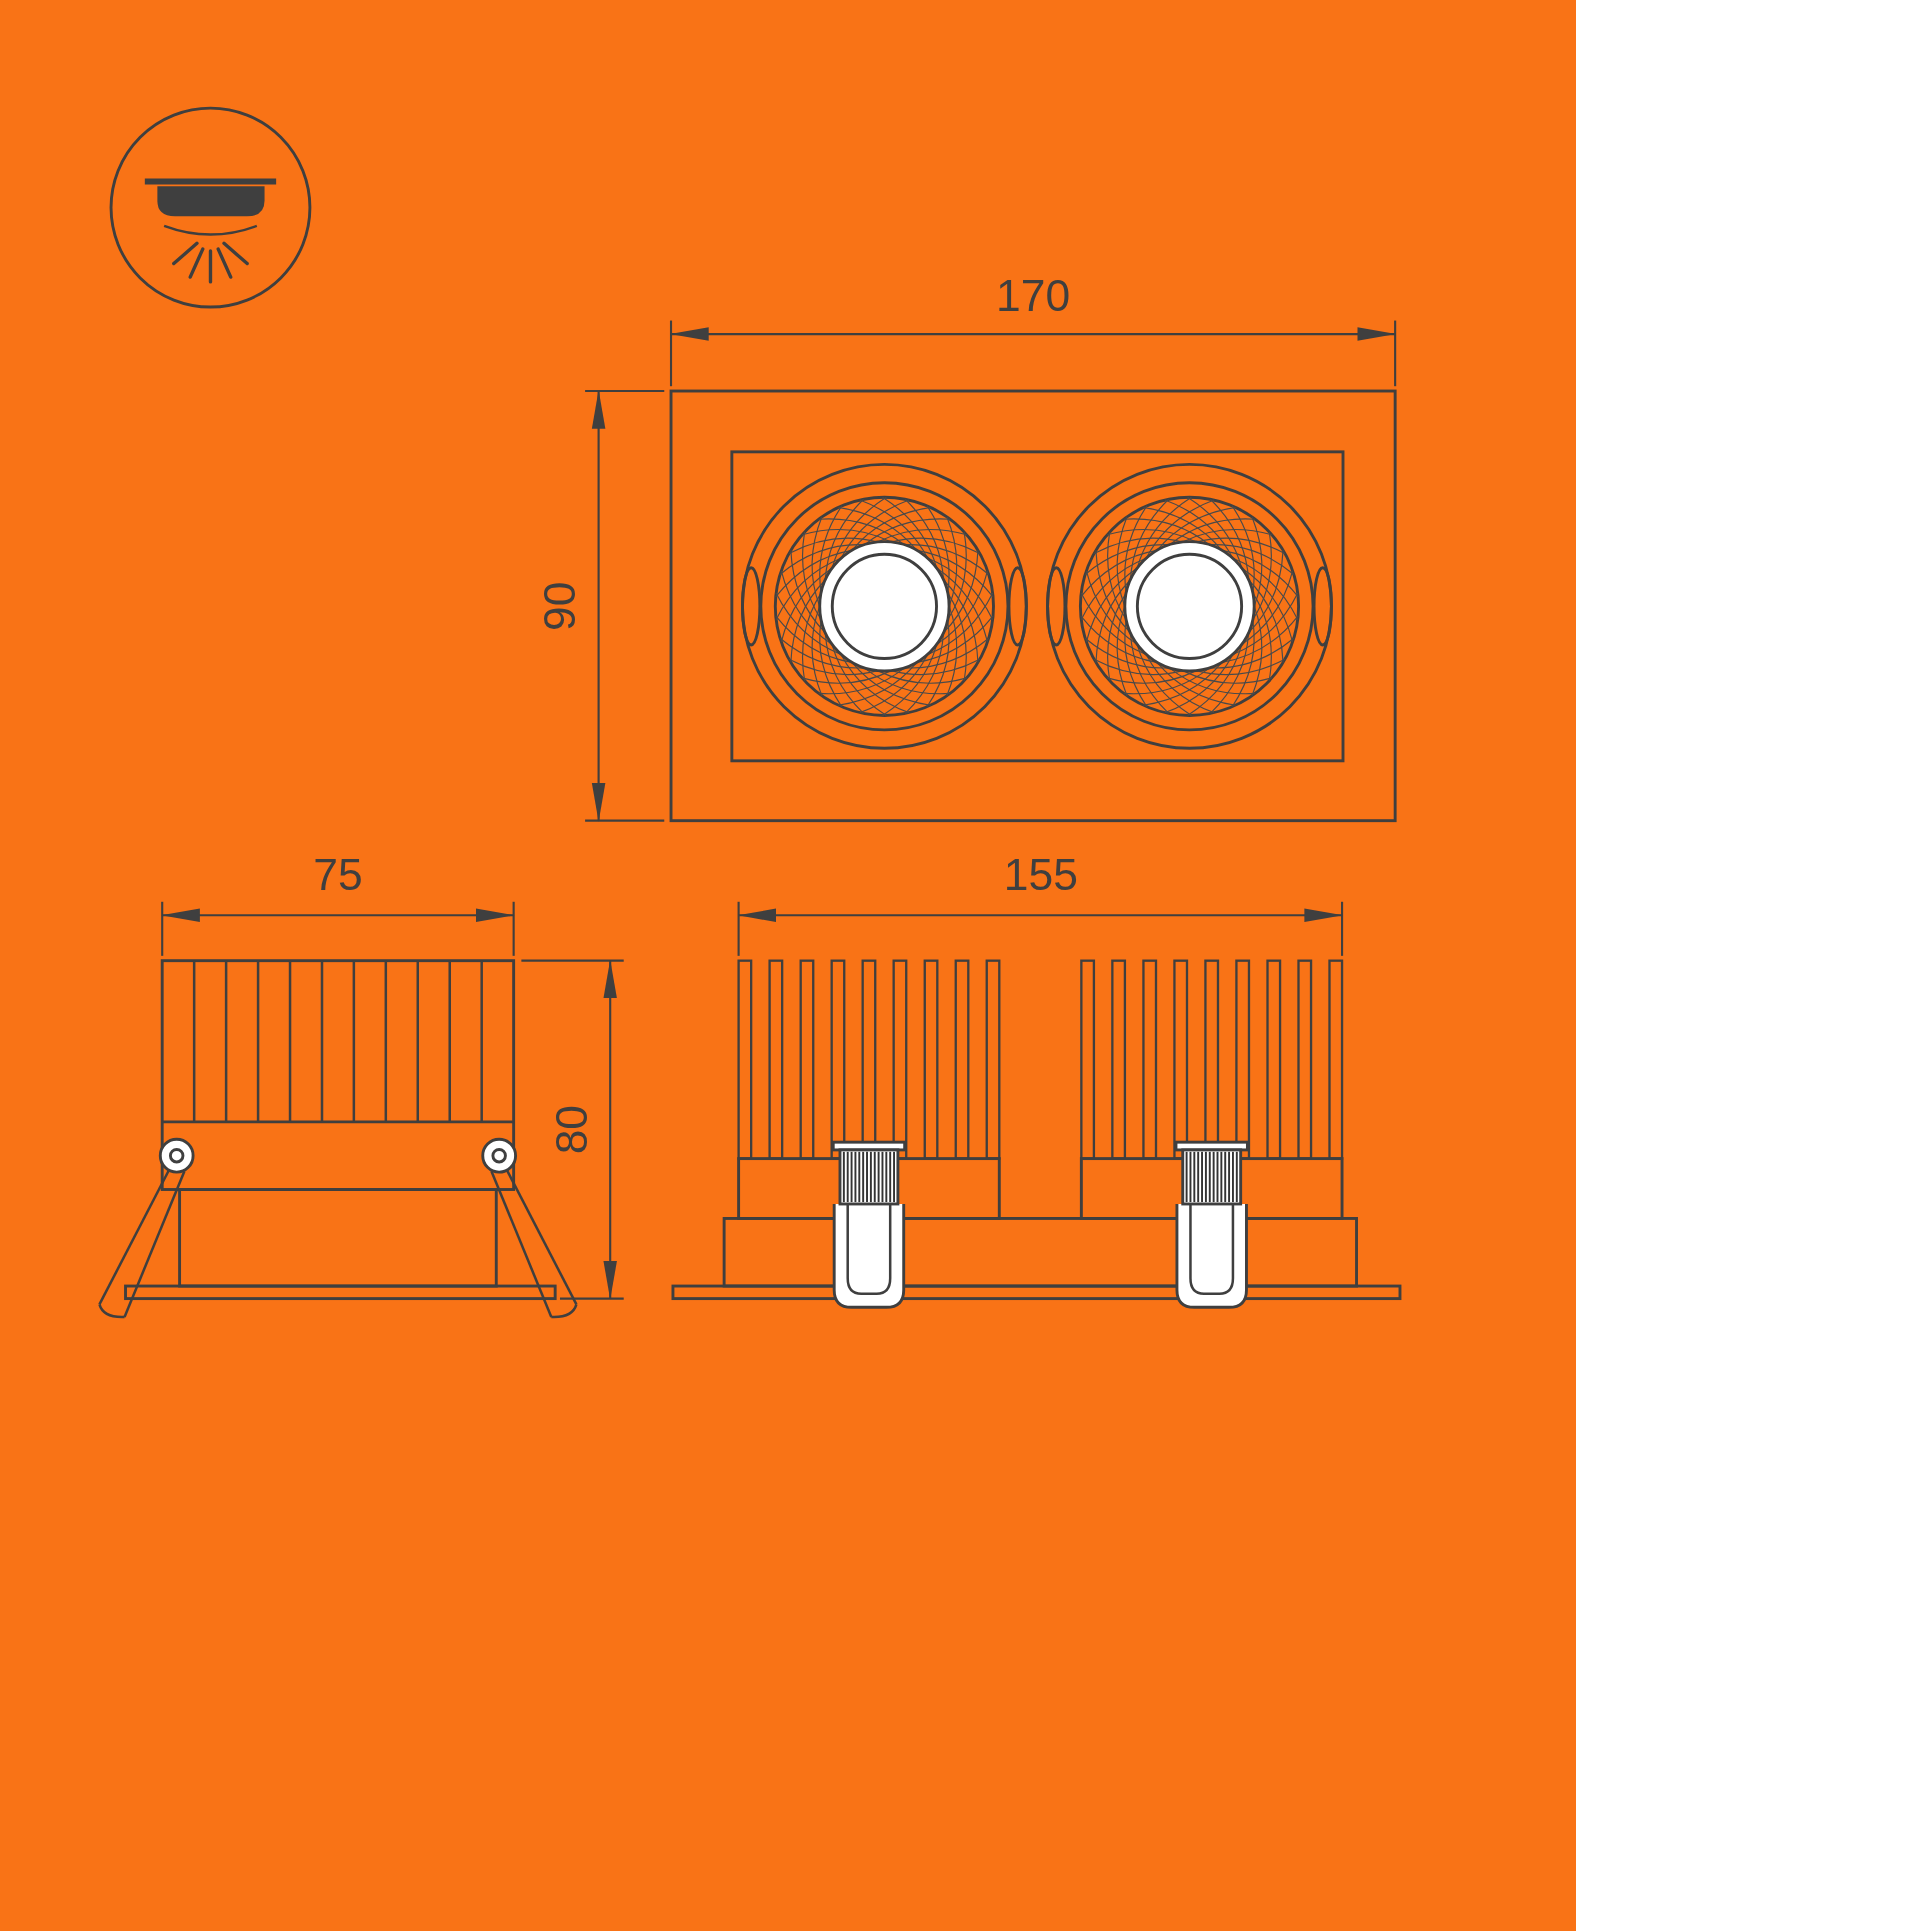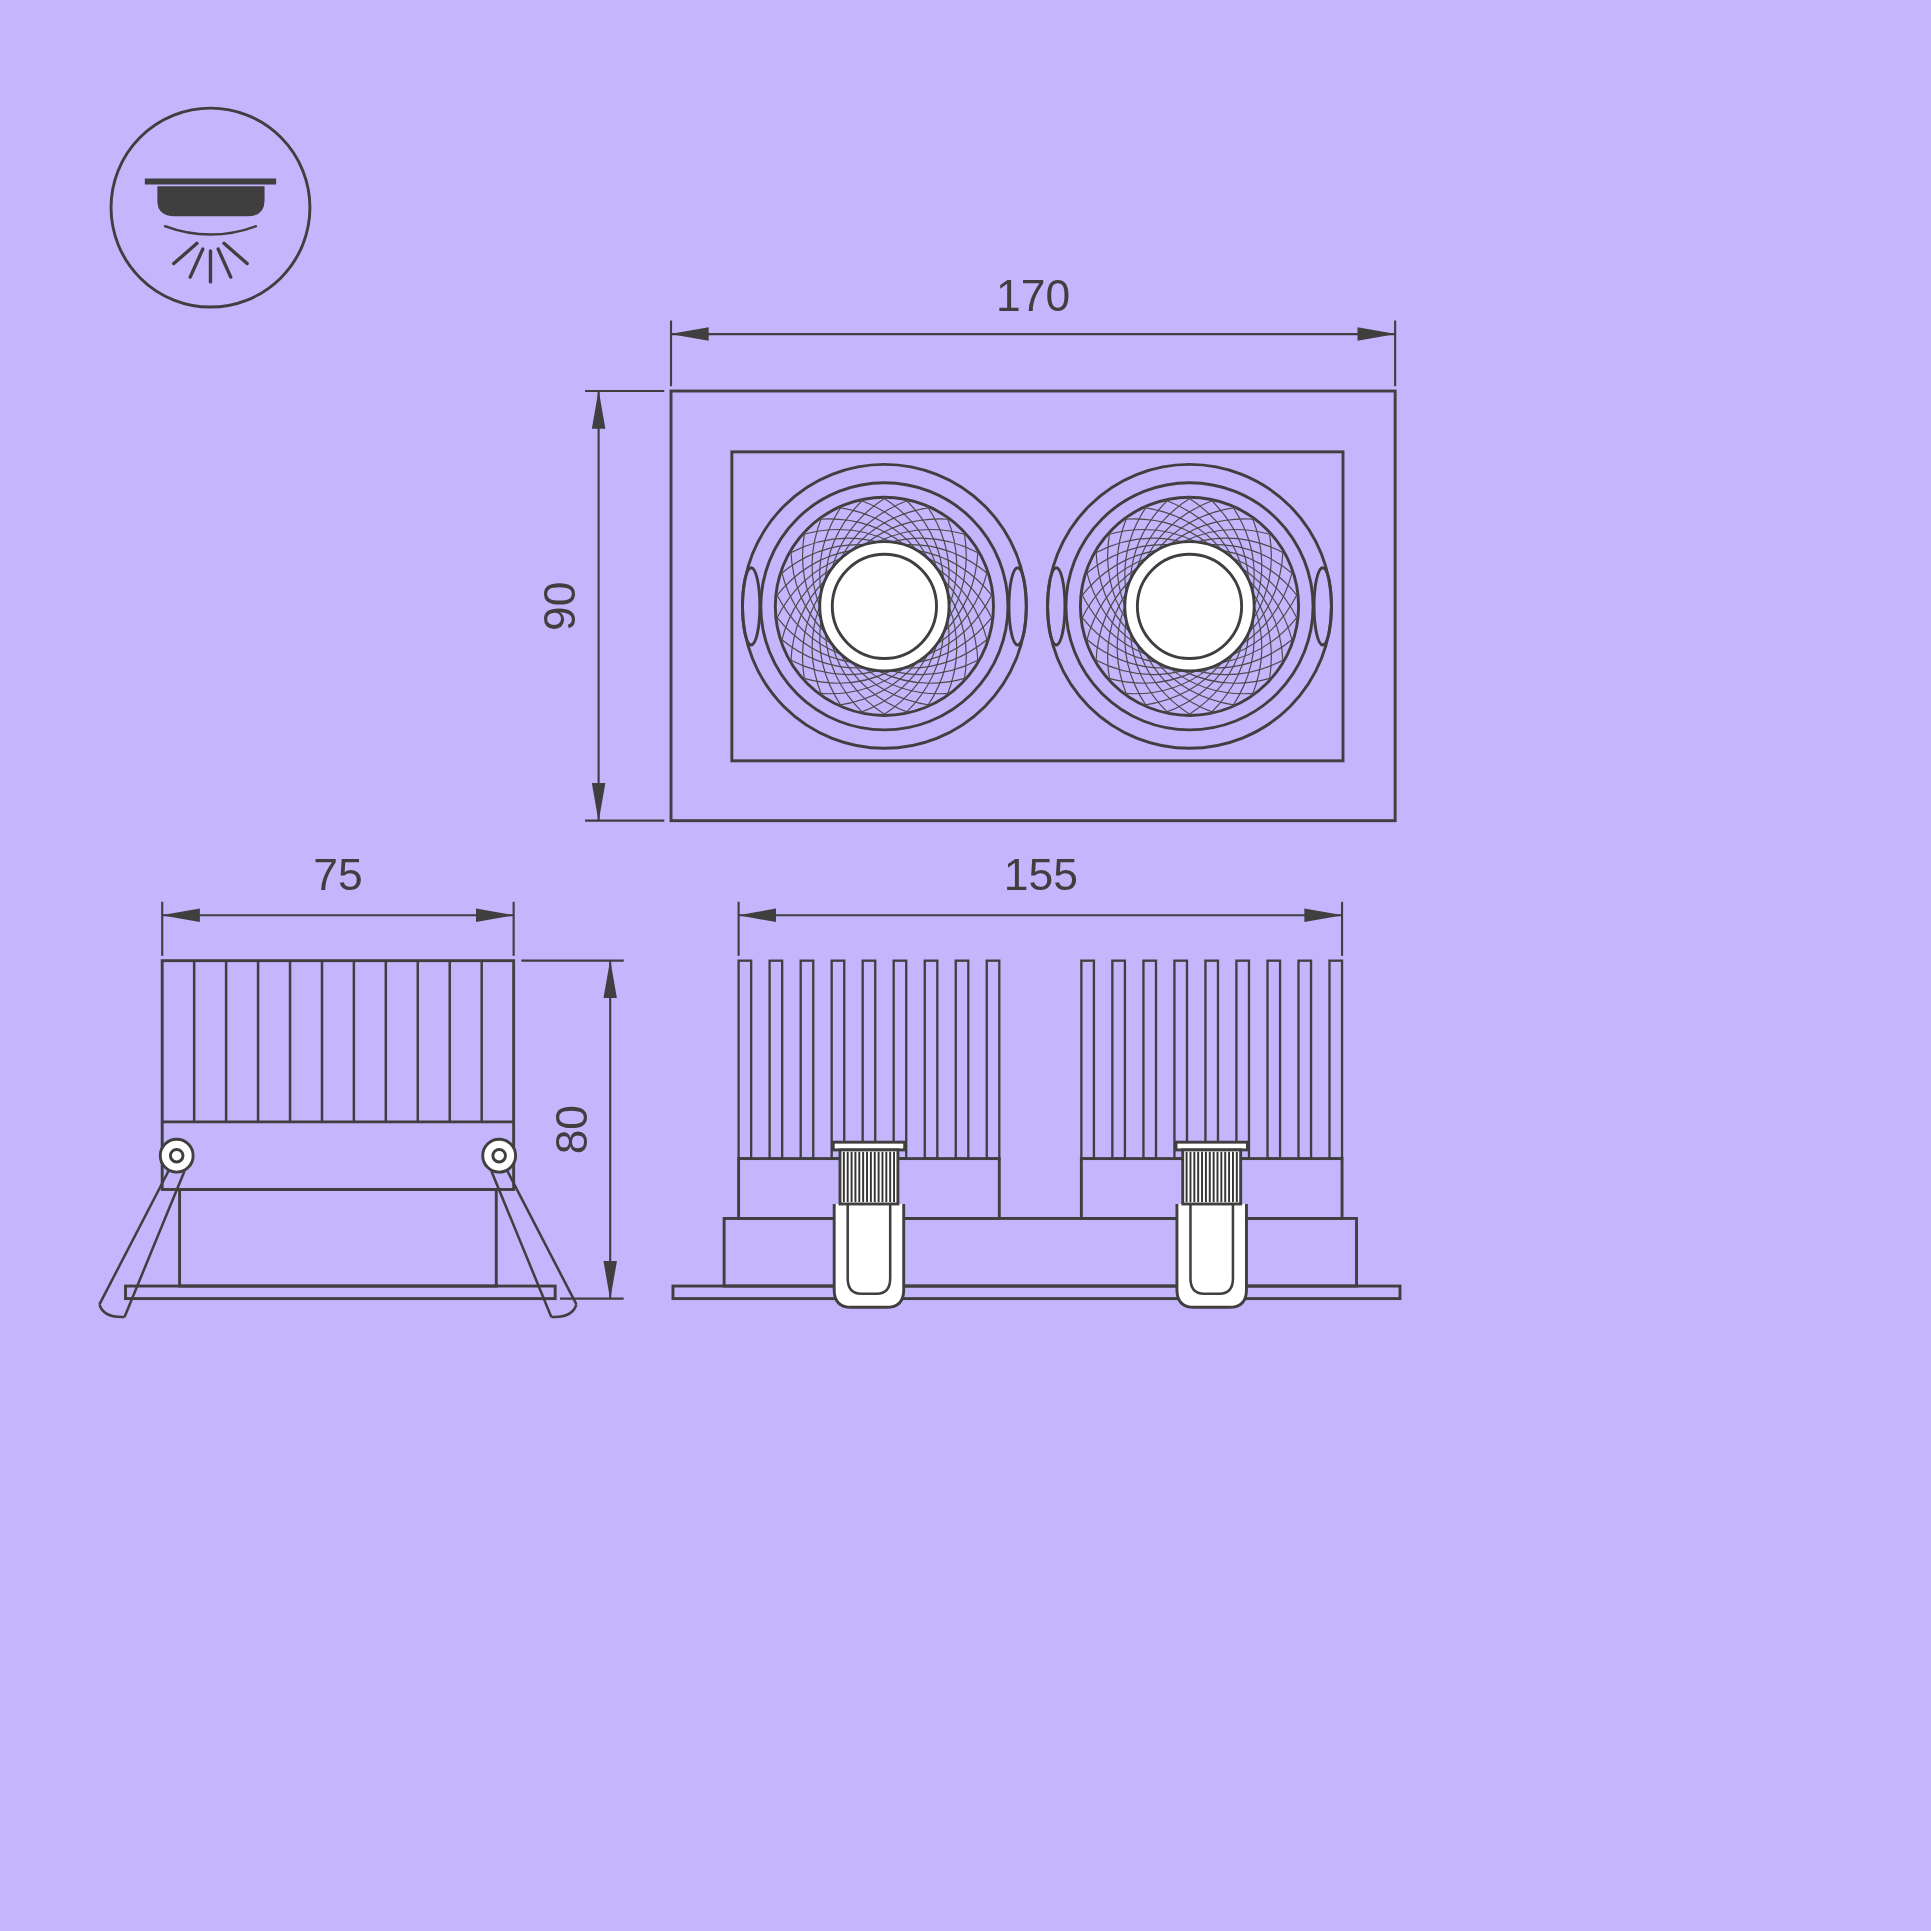--- a/index.html
+++ b/index.html
@@ -1,17 +1,17 @@
 <!DOCTYPE html>
 <html><head>
 <meta charset="utf-8">
 <title>Drawing</title>
 <style>
   html,body{margin:0;padding:0;background:#fff;}
-  .canvas{width:1931px;height:1931px;background:#c4b5fd;position:relative;}
+  .canvas{width:1576px;height:1931px;background:#f97316;position:relative;}
   svg{display:block;}
   .ln{fill:none;stroke:#3f3f3f;stroke-width:3;}
   .wln{fill:#ffffff;stroke:#3f3f3f;stroke-width:3;}
   .lnf{fill:none;stroke:#3f3f3f;stroke-width:2.6;}
   .ray{fill:none;stroke:#3f3f3f;stroke-width:3.5;stroke-linecap:round;}
   .mesh path{fill:none;stroke:#4a4a4a;stroke-width:1.2;}
   #side-fins line{stroke:#3f3f3f;stroke-width:2.6;}
   .finsg rect{fill:none;stroke:#3f3f3f;stroke-width:2.4;}
   .hatch{stroke:#333333;stroke-width:2;}
   .dim{stroke:#3f3f3f;stroke-width:2.2;fill:none;}

